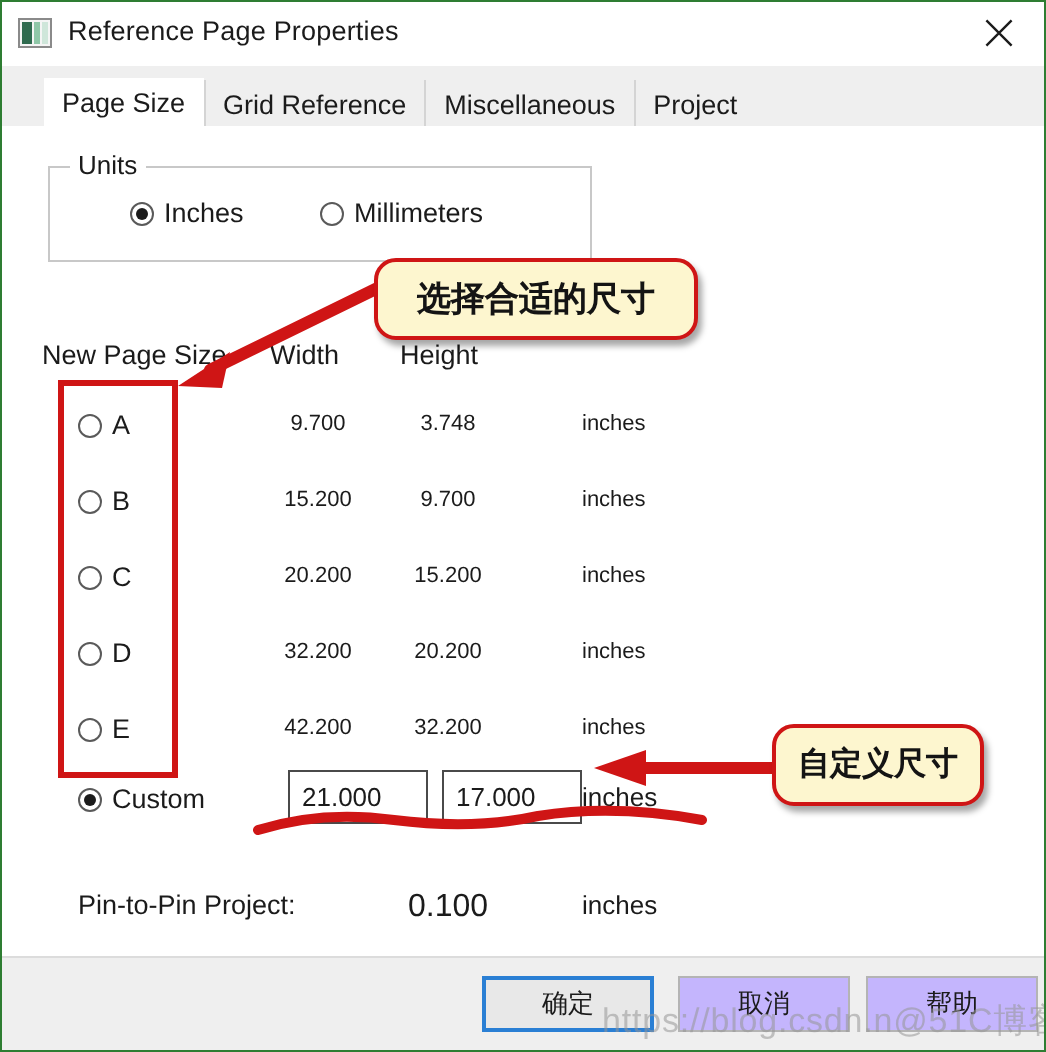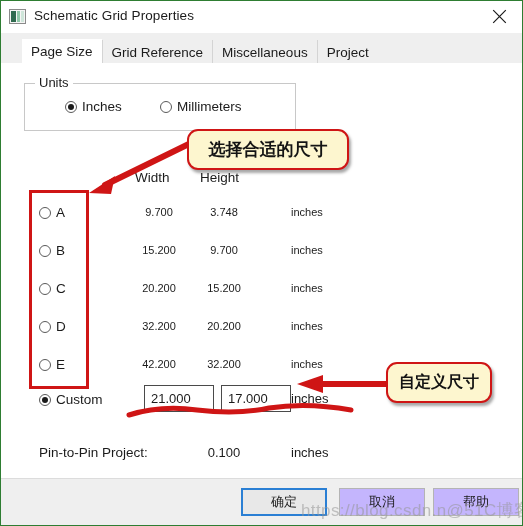--- a/index.html
+++ b/index.html
@@ -121,21 +121,21 @@
     font-size:13px;color:#1b1b1b;
     padding:0 0 0 6px;line-height:25px;
     font-family:"Liberation Sans","DejaVu Sans",sans-serif;
   }
   .txt-w{left:143px;}
   .txt-h{left:220px;}
   .custom-row .u{position:absolute;left:290px;top:6px;font-size:13px;color:#1b1b1b;}
 
   
   .pin-label{position:absolute;left:38px;top:382px;font-size:13.5px;color:#1b1b1b;white-space:nowrap;}
-  .pin-val{position:absolute;left:175px;top:382px;width:96px;text-align:center;font-size:13px;color:#1b1b1b;}
+  .pin-val{position:absolute;left:175px;top:382px;width:96px;text-align:center;font-size:16px;color:#1b1b1b;}
   .pin-unit{position:absolute;left:290px;top:382px;font-size:13px;color:#1b1b1b;}
 
   
   .footer{
     position:absolute;left:0;top:478px;width:523px;height:46px;
     background:#efefef;
     text-align:right;
   }
   .btn{
     position:absolute;top:9px;height:28px;width:86px;
@@ -180,21 +180,21 @@
 <body>
 
 <div id="app">
 
   <div class="titlebar">
     <div class="title-icon">
       <i class="ti1"></i>
         <i class="ti2"></i>
         <i class="ti3"></i>
     </div>
-    <div class="title-text">Schematic Grid Properties</div>
+    <div class="title-text">Reference Page Properties</div>
     <div class="close-btn">
       <svg width="15" height="15" viewBox="0 0 15 15" aria-hidden="true">
         <path d="M1.2 1.2 L13.8 13.8 M13.8 1.2 L1.2 13.8" stroke="#1b1b1b" stroke-width="1.2" fill="none"></path>
       </svg>
     </div>
   </div>
 
   <div class="tabstrip">
     <div class="tabs">
       <div class="tab active">Page Size</div>
@@ -211,20 +211,21 @@
       <div class="radio checked rad-inches">
         <span class="dot"></span>
         <span class="lbl">Inches</span>
       </div>
       <div class="radio rad-mm">
         <span class="dot"></span>
         <span class="lbl">Millimeters</span>
       </div>
     </div>
 
+    <div class="col-hdr hdr-newpage">New Page Size</div>
     <div class="col-hdr hdr-width">Width</div>
     <div class="col-hdr hdr-height">Height</div>
 
     <div class="row" style="top:142px">
       <div class="radio">
         <span class="dot"></span>
         <span class="lbl">A</span>
       </div>
       <div class="w">9.700</div>
       <div class="h">3.748</div>

